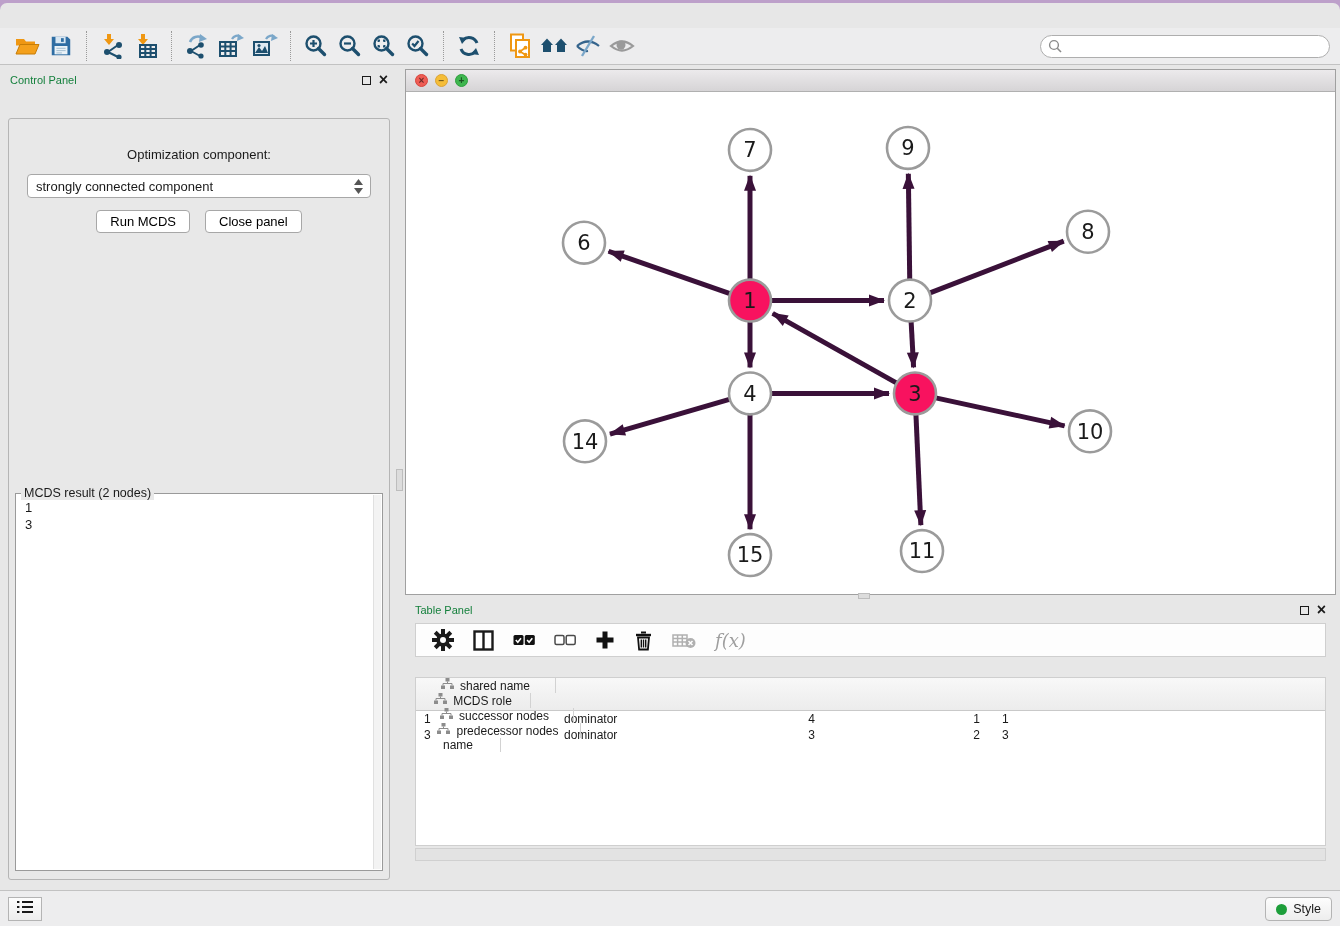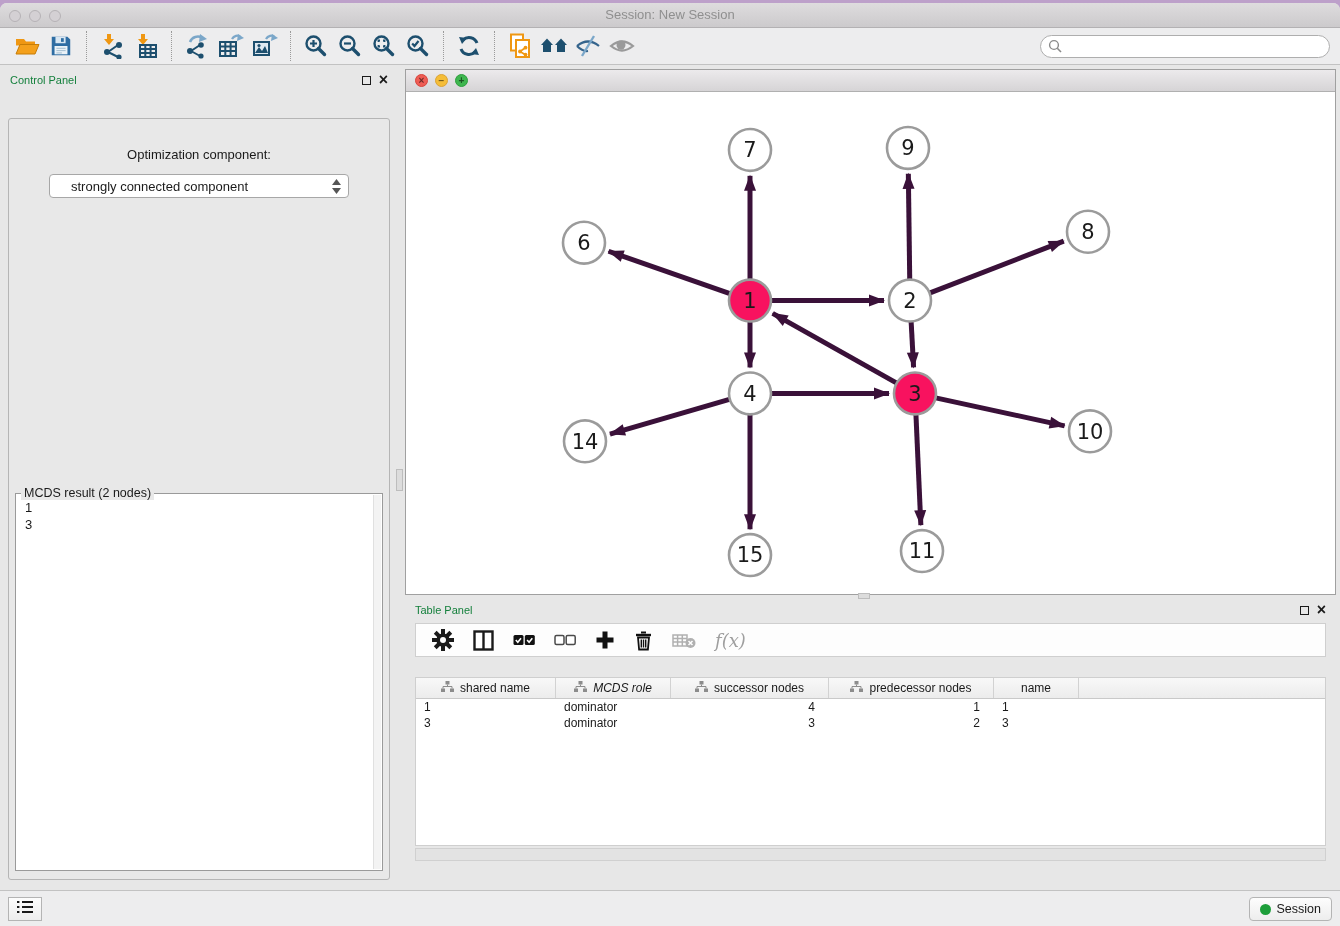--- a/index.html
+++ b/index.html
@@ -44,23 +44,23 @@
   .ctrl-tab { background:#fff; border:1px solid #b3b3b3; border-left-width:0;
               padding:3px 14px 4px; font-size:13px; cursor:default; }
   .ctrl-tab:first-child { border-left-width:1px; border-top-left-radius:5px; }
   .ctrl-tab:last-child { border-top-right-radius:5px; }
   .ctrl-tab.active { background:#d9d9d9; color:#b9b9b9; }
 
   .ctrl-content { position:absolute; left:8px; right:8px; top:49px; bottom:4px;
                   background:#e8e8e8; border:1px solid #b5b5b5; border-radius:3px;
                   display:flex; flex-direction:column; }
   .opt-label { text-align:center; margin-top:28px; font-size:13px; }
-  .criterion-select { margin:12px auto 0; width:300px; height:24px; background:#fff;
+  .criterion-select { margin:12px auto 0; width:344px; height:24px; background:#fff;
                       border:1px solid #a7a7a7; border-radius:4px; display:flex;
-                      align-items:center; padding:0 21px; font-size:13px; position:relative; }
+                      align-items:center; padding:0 8px; font-size:13px; position:relative; }
   .chevrons { position:absolute; right:7px; top:4px; }
   .btn-row { display:flex; justify-content:center; gap:15px; margin-top:12px; }
   .push-btn { background:#fff; border:1px solid #a7a7a7; border-radius:4px;
               padding:3px 13px; font-size:13px; }
 
   .result-box { margin:auto 6px 8px; height:378px; background:#fff;
                 border:1px solid #9a9a9a; position:relative; }
   .result-legend { position:absolute; top:-8px; left:5px; background:#e8e8e8;
                    padding:0 3px; font-size:12.5px; }
   .result-text { padding:5px 9px; font-size:13px; line-height:17px; white-space:pre; }
@@ -89,22 +89,22 @@
 
   
   .table-panel { position:absolute; left:405px; right:4px; top:534px; bottom:6px; }
   .tbl-toolbar { position:absolute; left:10px; right:10px; top:24px; height:34px;
                  background:#fdfdfd; border:1px solid #cfcfcf;
                  display:flex; align-items:center; gap:19px; padding:0 16px; }
   .tbl-tool { display:flex; align-items:center; justify-content:center; }
 
   .tbl-table { position:absolute; left:10px; right:10px; top:78px; height:169px;
                background:#fff; border:1px solid #cfcfcf; overflow:hidden; }
-  .tbl-head { display:flex; height:21px; background:linear-gradient(#f8f8f8,#ececec);
-              border-bottom:1px solid #c9c9c9; }
+  .tbl-head { display:flex; height:33px; background:linear-gradient(#f8f8f8,#ececec);
+              border-bottom:1px solid #c9c9c9;flex-direction:column; }
   .th-cell { display:flex; align-items:center; justify-content:center; gap:6px;
              font-size:12px; border-right:1px solid #d2d2d2; position:relative; }
   .tbl-row { display:flex; height:16px; }
   .td-cell { font-size:12px; line-height:16px; overflow:hidden; white-space:nowrap; }
   .td-left { text-align:left; padding-left:8px; }
   .td-right { text-align:right; padding-right:14px; }
 
   .tbl-hscroll { position:absolute; left:10px; right:10px; top:249px; height:13px;
                  background:#e3e3e3; border:1px solid #d0d0d0; }
 
@@ -125,26 +125,20 @@
                 background:linear-gradient(#fdfdfd,#ededed); border:1px solid #b4b4b4;
                 border-radius:4px; display:flex; align-items:center; gap:6px;
                 padding:0 10px; font-size:12.5px; }
   .mem-dot { width:11px; height:11px; border-radius:50%; background:#1d9e3a; }
 </style>
 </head>
 <body>
 
 <div class="window">
 
-  <div class="titlebar">
-    <span class="tl-dot" style="left:9px"></span>
-    <span class="tl-dot" style="left:29px"></span>
-    <span class="tl-dot" style="left:49px"></span>
-    <div class="win-title">Session: New Session</div>
-  </div>
 
   <div class="main-toolbar">
     <span class="tb-btn">
       <svg width="26" height="26" viewBox="0 0 26 26">
           <path d="M2,6 h8 l2,2.5 h9 v4 H2z" fill="#ef9712"></path>
           <path d="M2,21 L6,11.5 h19 L21,21z" fill="#f4a01b" stroke="#c77d06" stroke-width="1"></path>
         </svg>
     </span>
     <span class="tb-btn">
       <svg width="24" height="24" viewBox="0 0 26 26">
@@ -300,20 +294,24 @@
       <div class="ctrl-content">
         <div class="opt-label">Optimization component:</div>
         <div class="criterion-select">
           <span>strongly connected component</span>
           <span class="chevrons">
             <svg width="9" height="15" viewBox="0 0 9 15">
                 <polygon points="4.5,0 9,6 0,6" fill="#555"></polygon>
                 <polygon points="4.5,15 9,9 0,9" fill="#555"></polygon>
               </svg>
           </span>
+        </div>
+        <div class="btn-row">
+          <button class="push-btn">Run MCDS</button>
+          <button class="push-btn">Close panel</button>
         </div>
         <div class="result-box">
           <span class="result-legend">MCDS result (2 nodes)</span>
           <div class="result-text">1
 3</div>
           <div class="result-scroll"></div>
         </div>
       </div>
     </div>
 
@@ -472,21 +470,21 @@
         <div class="tbl-head">
             <div class="th-cell" style="width: 140px;">
               <span><svg width="13" height="12" viewBox="0 0 13 12">
                   <rect x="4.5" y="0" width="4" height="3.5" fill="#8c8c8c"></rect>
                   <rect x="0" y="7.5" width="4" height="3.5" fill="#8c8c8c"></rect>
                   <rect x="9" y="7.5" width="4" height="3.5" fill="#8c8c8c"></rect>
                   <path d="M6.5,3.5 V5.5 M2,7.5 V5.5 H11 V7.5" stroke="#8c8c8c" fill="none"></path>
                 </svg></span>
               <span>shared name</span>
             </div>
-            <div class="th-cell" style="width: 115px; font-style: italic;">
+            <div class="th-cell" style="width: 115px;">
               <span><svg width="13" height="12" viewBox="0 0 13 12">
                   <rect x="4.5" y="0" width="4" height="3.5" fill="#8c8c8c"></rect>
                   <rect x="0" y="7.5" width="4" height="3.5" fill="#8c8c8c"></rect>
                   <rect x="9" y="7.5" width="4" height="3.5" fill="#8c8c8c"></rect>
                   <path d="M6.5,3.5 V5.5 M2,7.5 V5.5 H11 V7.5" stroke="#8c8c8c" fill="none"></path>
                 </svg></span>
               <span>MCDS role</span>
             </div>
             <div class="th-cell" style="width: 158px;">
               <span><svg width="13" height="12" viewBox="0 0 13 12">
@@ -535,16 +533,16 @@
   <div class="statusbar">
     <span class="list-btn">
       <span>
         <svg width="18" height="14" viewBox="0 0 18 14">
             <path d="M1,2 h2.4 M6,2 h11 M1,7 h2.4 M6,7 h11 M1,12 h2.4 M6,12 h11" stroke="#1a1a1a" stroke-width="2.2"></path>
           </svg>
       </span>
     </span>
     <span class="memory-btn">
       <span class="mem-dot"></span>
-      <span>Session</span>
+      <span>Style</span>
     </span>
   </div>
 </div>
 
 </body></html>

